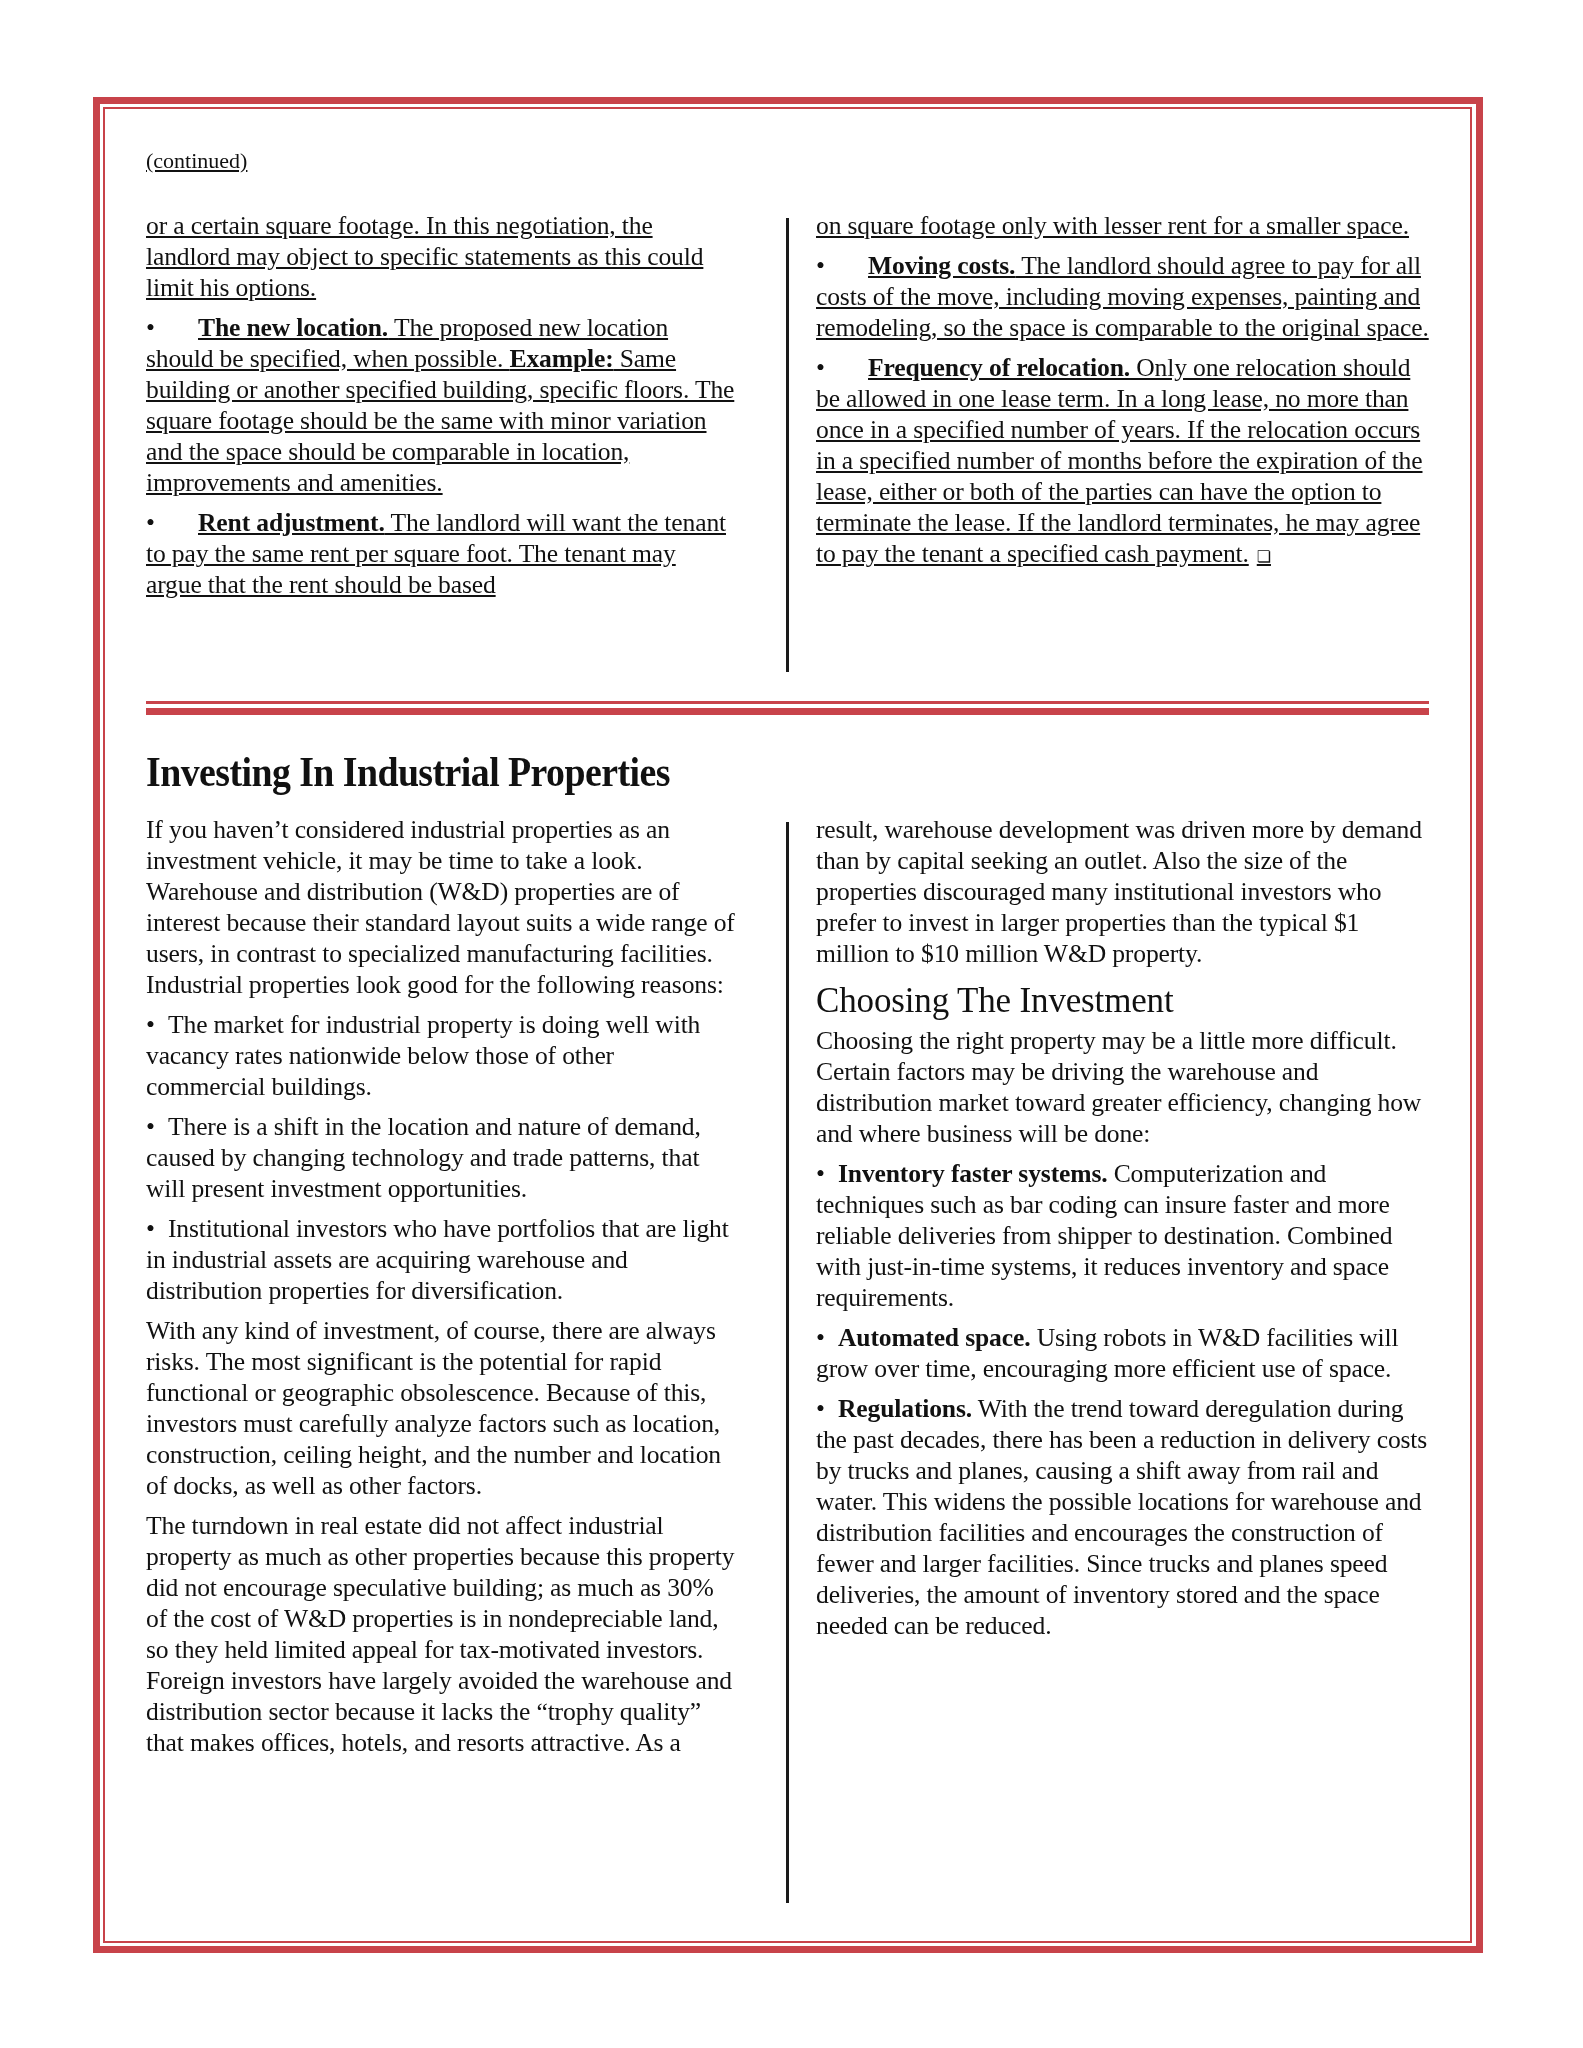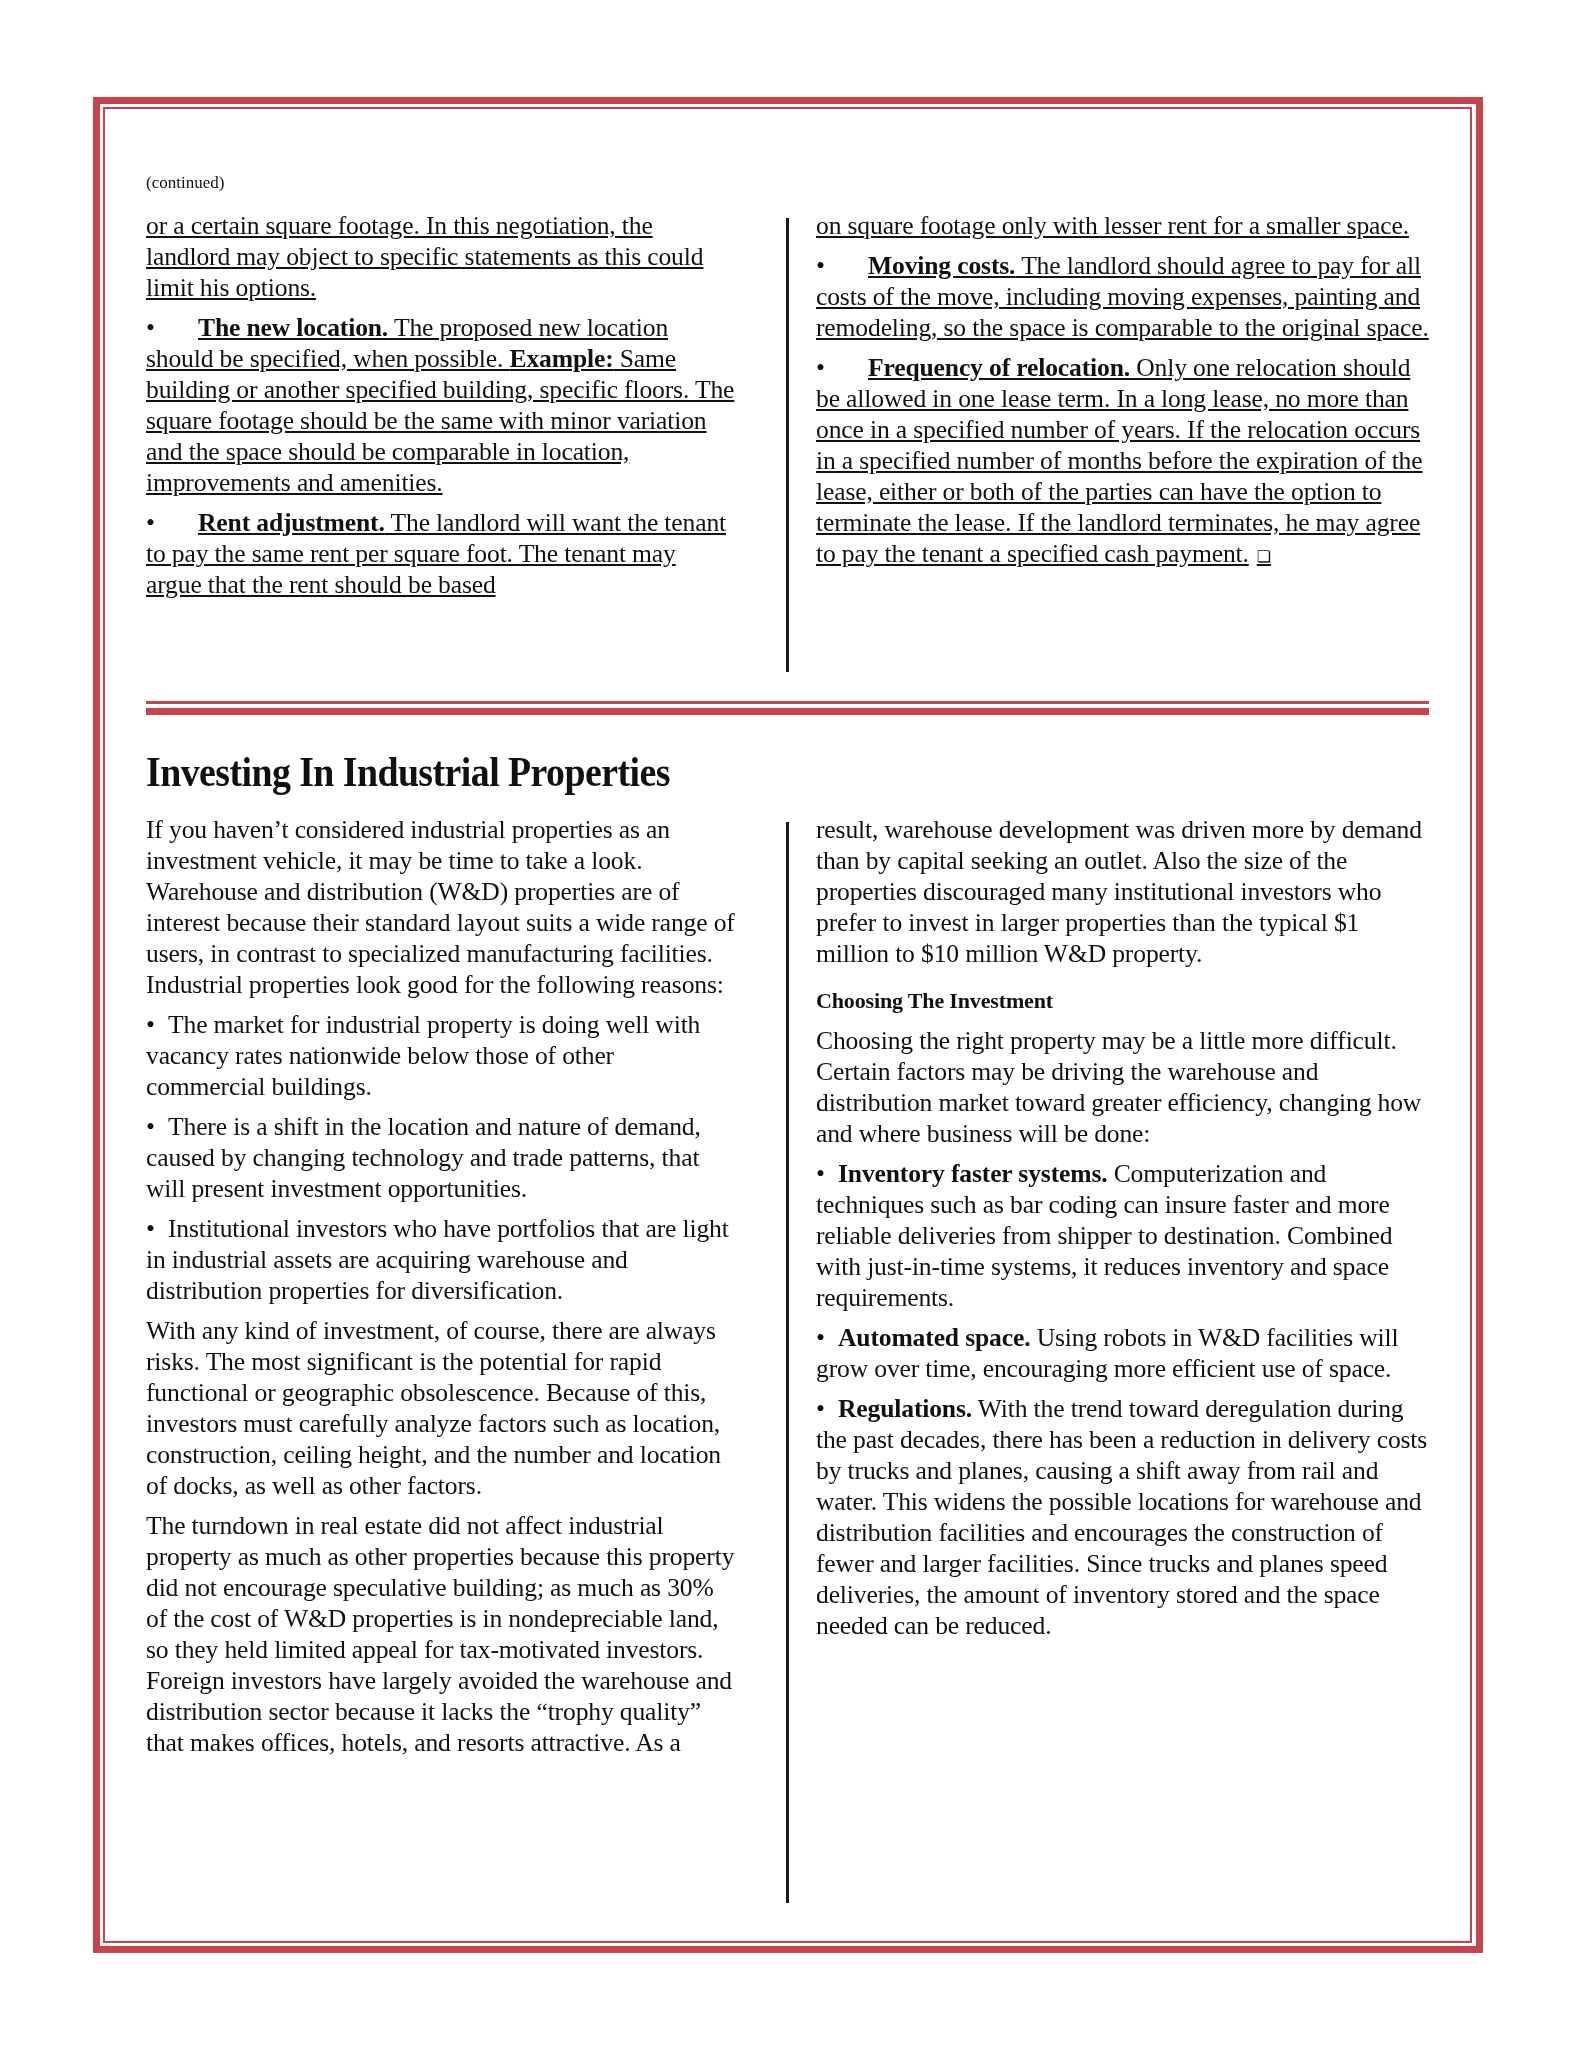--- a/index.html
+++ b/index.html
@@ -2,29 +2,29 @@
 <html><head>
 <meta charset="utf-8">
 <style>
   html, body { margin:0; padding:0; background:#ffffff; }
   body { width:1583px; height:2048px; position:relative; overflow:hidden;
          font-family:"Liberation Serif", "DejaVu Serif", serif; color:#111; }
   .outer { position:absolute; left:93px; top:97px; width:1376px; height:1842px;
            border:7px solid #c8434a; }
   .inner { position:absolute; left:103px; top:107px; width:1365px; height:1832px;
            border:2px solid #c8434a; }
-  .continued { position:absolute; left:146px; top:173px; font-size:17px; }
+  .continued { position:absolute; left:146px; top:148px; font-size:22px;text-decoration:underline; }
   .col { position:absolute; font-size:25.6px; line-height:31px; letter-spacing:-0.15px; }
   .col p { margin:0 0 9px 0; }
   .vdiv { position:absolute; left:786px; width:3px; background:#1a1a1a; }
   .sep-thin { position:absolute; left:146px; width:1283px; top:701px; height:3px; background:#c8434a; }
   .sep-thick { position:absolute; left:146px; width:1283px; top:708px; height:7px; background:#c8434a; }
   .title { position:absolute; left:146px; top:748px; font-size:42px; font-weight:bold;
            letter-spacing:-0.6px; transform:scaleX(0.9); transform-origin:left top; white-space:nowrap; }
-  .subhead { font-weight:bold; font-size:22px; margin:16px 0 9px 0; }
+  .subhead { font-weight:normal; font-size:35px; margin:16px 0 9px 0; }
   .b { font-weight:bold; }
   .tab-bullet { display:inline-block; width:52px; }
   .sm-bullet { display:inline-block; width:22px; }
   .endmark { font-family:"DejaVu Sans", sans-serif; font-size:16px; margin-left:8px; }
 </style>
 </head>
 <body>
 
 <div class="outer"></div>
 <div class="inner"></div>

